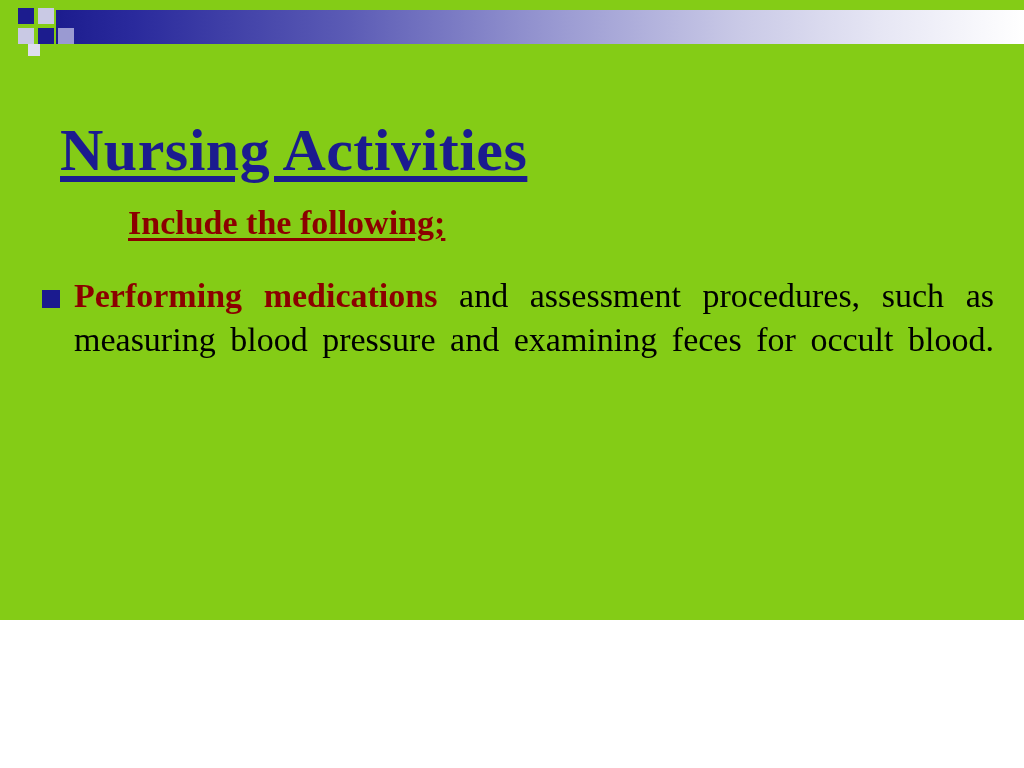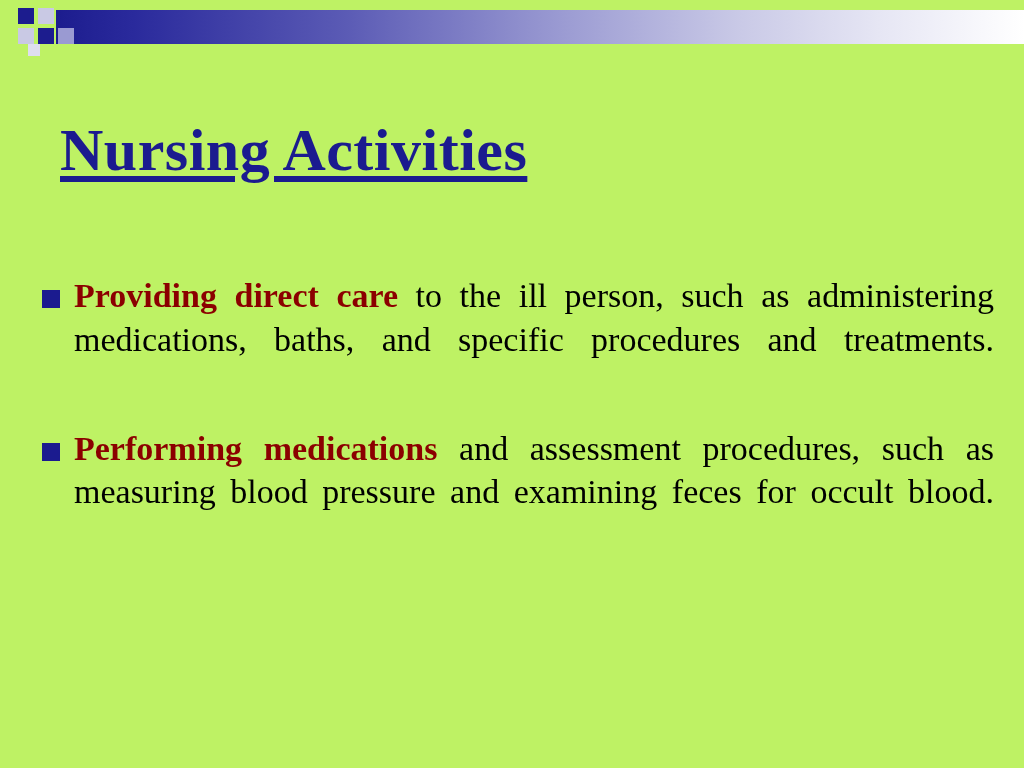--- a/index.html
+++ b/index.html
@@ -9,22 +9,22 @@
   body {
     width: 1024px;
     height: 768px;
     background: #ffffff;
     font-family: "Liberation Serif", serif;
     overflow: hidden;
   }
   .slide {
     position: relative;
     width: 1024px;
-    height: 768px;
-    background: #bef264;
+    height: 620px;
+    background: #84cc16;
   }
 
   
   .deco {
     position: absolute;
     top: 0;
     left: 0;
     width: 1024px;
     height: 62px;
   }
@@ -121,27 +121,24 @@
     <div class="sq sq-a"></div>
     <div class="sq sq-b"></div>
     <div class="sq sq-c"></div>
     <div class="sq sq-d"></div>
     <div class="sq sq-e"></div>
     <div class="sq sq-f"></div>
   </div>
 
   <h1 class="title">Nursing Activities</h1>
 
+  <div class="subtitle">Include the following;</div>
 
   <div class="bullets">
 
-    <div class="bullet-row">
-      <span class="marker"></span>
-      <div class="btext"><span class="lead">Providing direct care</span><span> to the ill person, such as administering medications, baths, and specific procedures and treatments.</span></div>
-    </div>
 
     <div class="bullet-row">
       <span class="marker"></span>
       <div class="btext"><span class="lead"> Performing medications</span><span> and assessment procedures, such as measuring blood pressure and examining feces for occult blood.</span></div>
     </div>
 
   </div>
 </div>
 
 </body></html>

